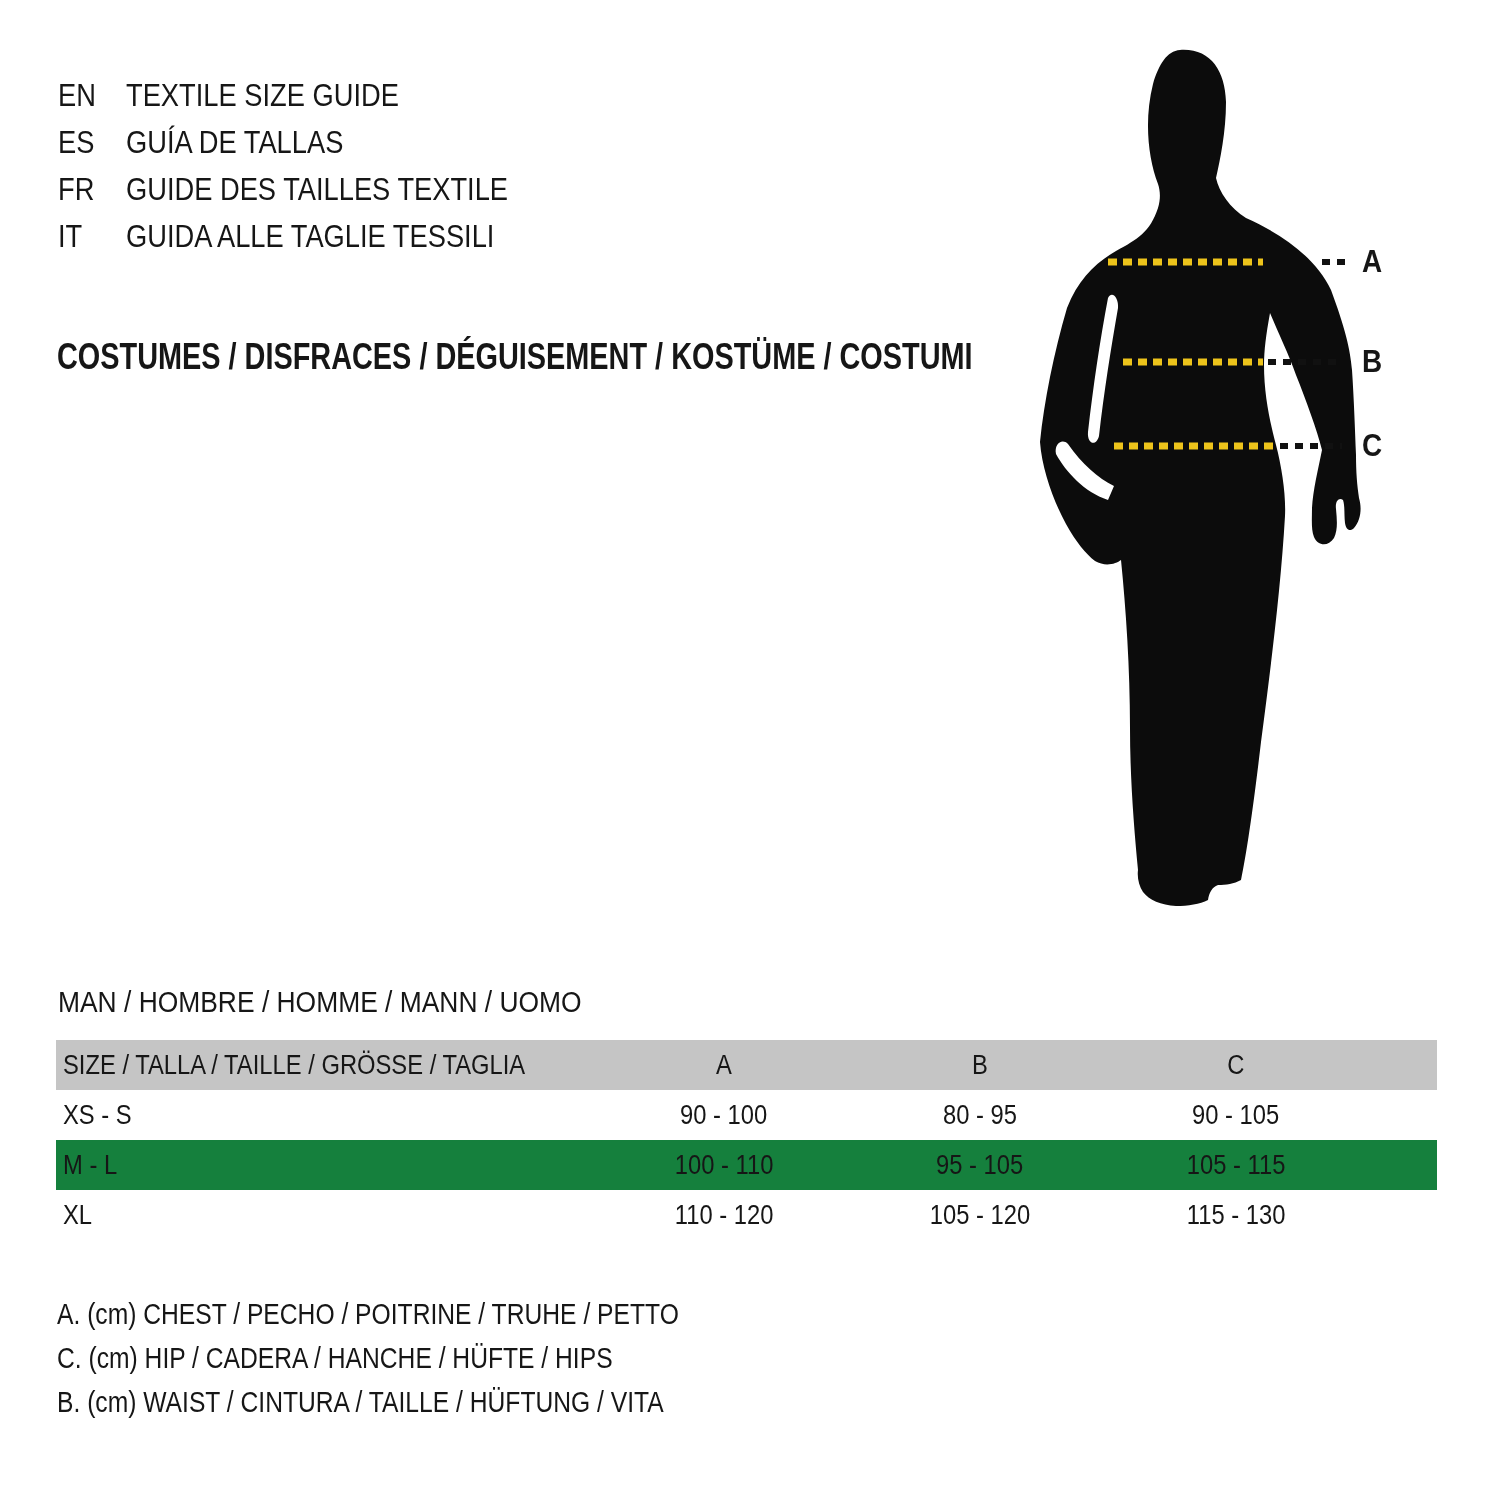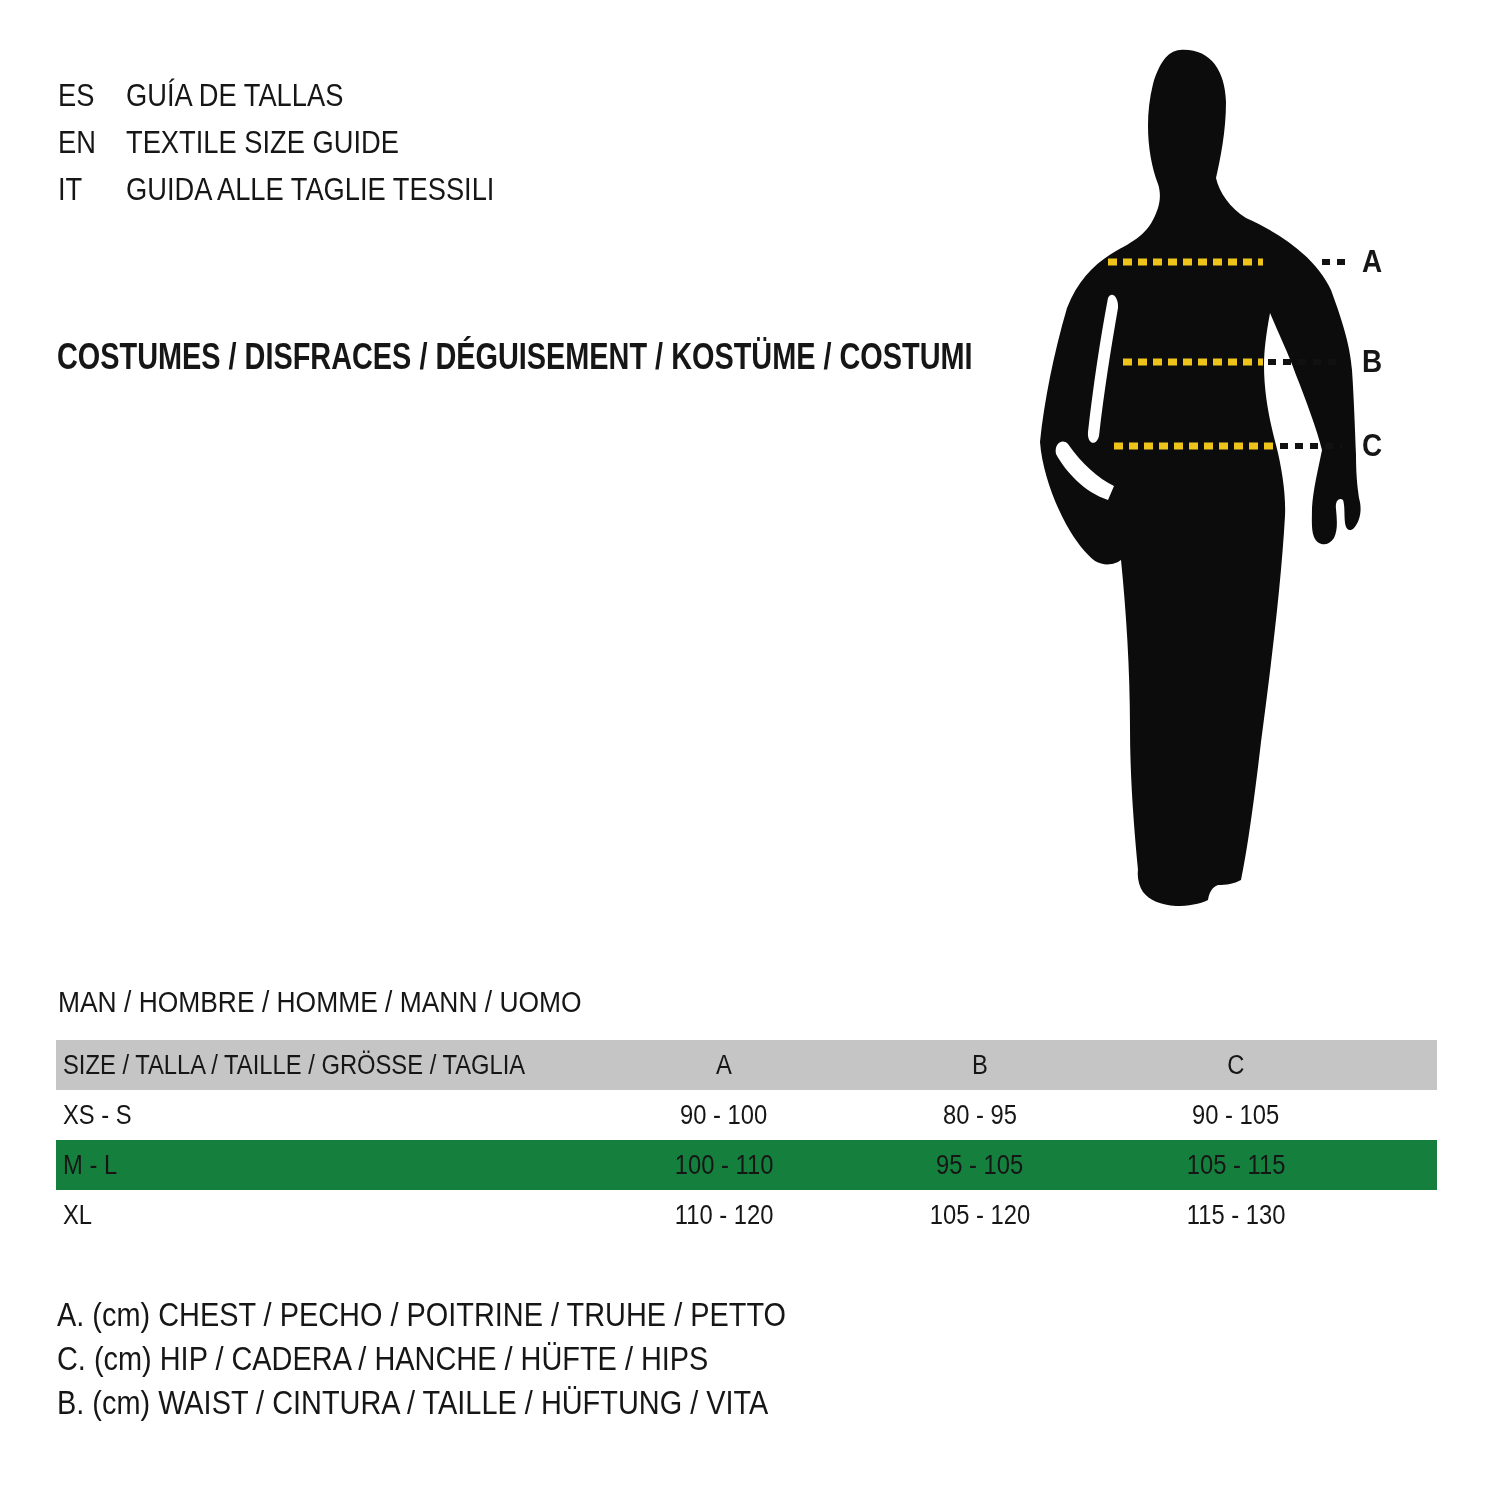--- a/index.html
+++ b/index.html
@@ -34,33 +34,36 @@
   
   .size-table{position:absolute;left:56px;top:1040px;width:1381px;border-collapse:collapse;table-layout:fixed;}
   .size-table td,.size-table th{padding:0;font-weight:normal;font-size:27px;height:50px;vertical-align:middle;}
   .size-table .c-label{text-align:left;padding-left:7px;}
   .size-table .c-val{text-align:center;}
   .size-table .hdr{background:#c5c5c5;}
   .size-table .alt{background:#15803d;}
 
   
   .legend{position:absolute;left:57px;top:1300px;}
-  .legend-line{font-size:34px;line-height:29px;margin-bottom:15px;}
+  .legend-line{font-size:29px;line-height:29px;margin-bottom:15px;}
 </style>
 </head>
 <body>
 
 <div class="page">
 
   <div class="lang-block">
     <div class="lang-row">
+      <span class="lang-code">EN</span><span class="cnd-left">TEXTILE SIZE GUIDE</span>
+    </div>
+    <div class="lang-row">
       <span class="lang-code">ES</span><span class="cnd-left">GUÍA DE TALLAS</span>
     </div>
     <div class="lang-row">
-      <span class="lang-code">EN</span><span class="cnd-left">TEXTILE SIZE GUIDE</span>
+      <span class="lang-code">FR</span><span class="cnd-left">GUIDE DES TAILLES TEXTILE</span>
     </div>
     <div class="lang-row">
       <span class="lang-code">IT</span><span class="cnd-left">GUIDA ALLE TAGLIE TESSILI</span>
     </div>
   </div>
 
   <div class="category">
     <span class="cnd-left">COSTUMES / DISFRACES / DÉGUISEMENT / KOSTÜME / COSTUMI</span>
   </div>
 

